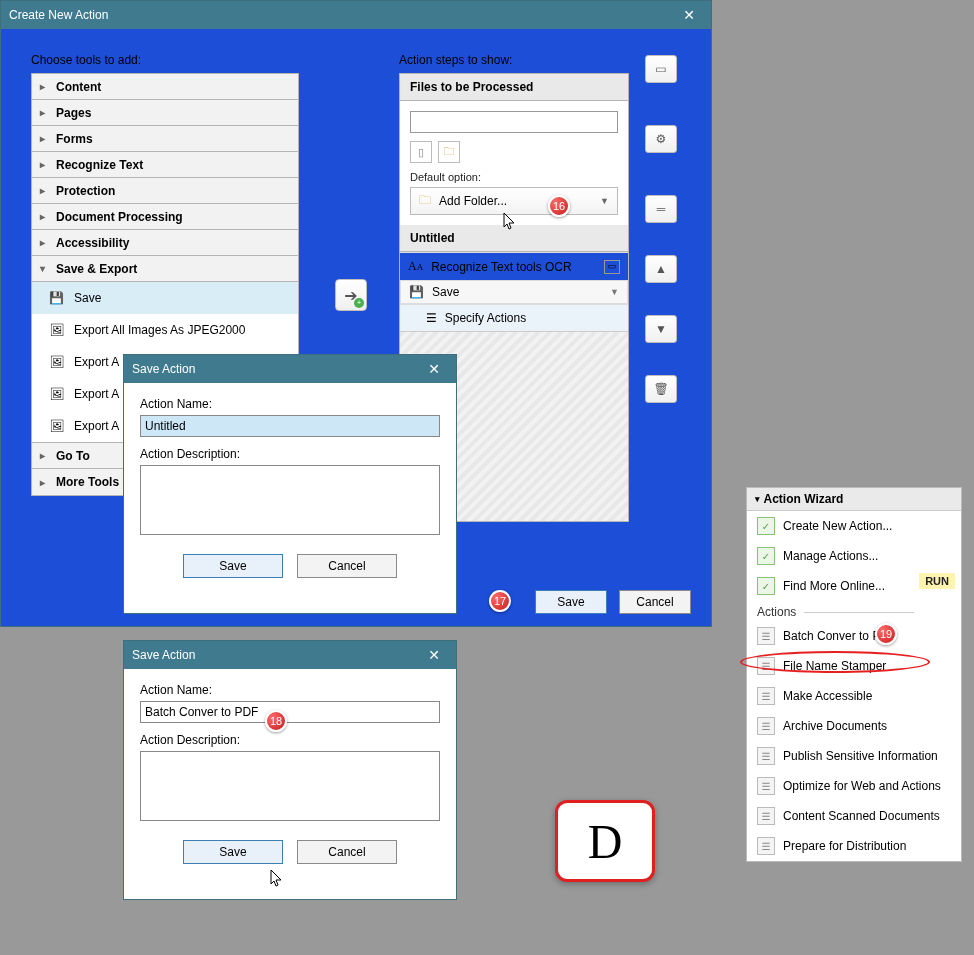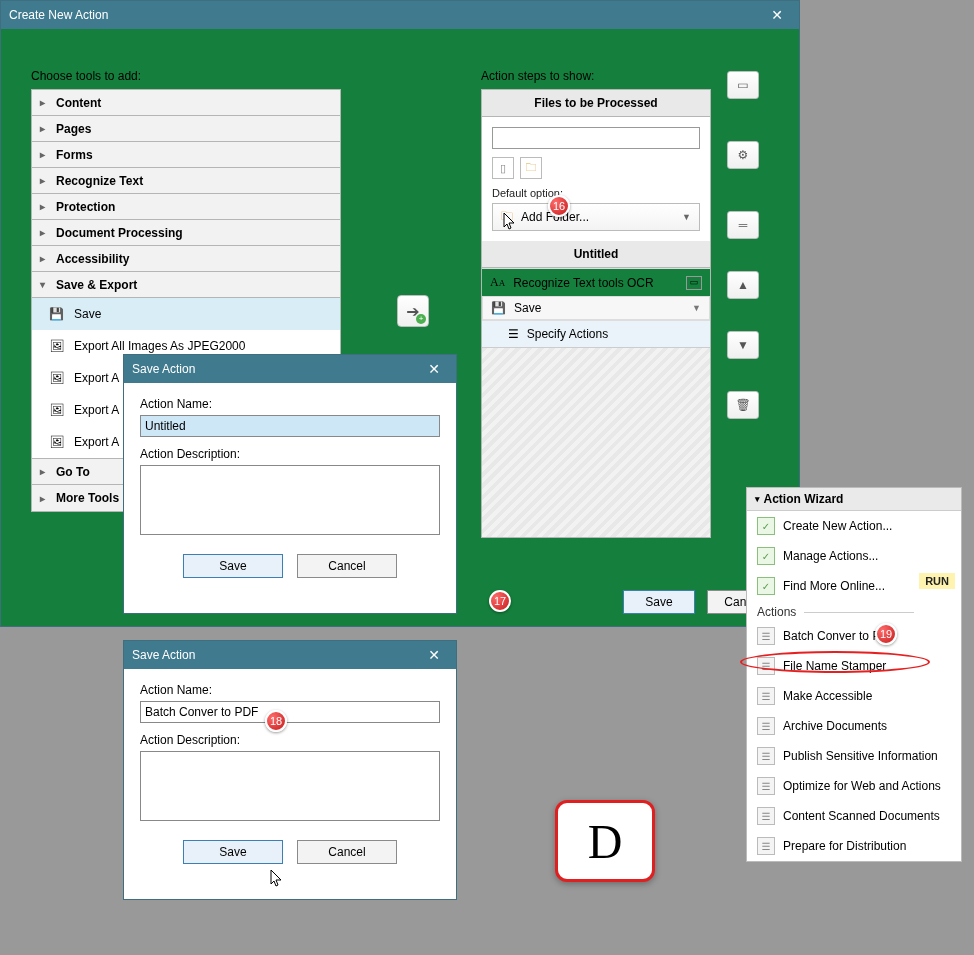--- a/index.html
+++ b/index.html
@@ -10,23 +10,23 @@
     background: #999;
     width: 974px;
     height: 955px;
     position: relative;
     overflow: hidden;
   }
   
   .main-dialog {
     position: absolute;
     left: 0; top: 0;
-    width: 800px;
+    width: 712px;
     height: 627px;
-    background: #15803d;
+    background: #1d4ed8;
     border: 1px solid #3f6f7f;
   }
   .titlebar {
     height: 28px;
     background: #3f7a8f;
     color: #fff;
     display: flex;
     align-items: center;
     padding: 0 8px;
     font-size: 12px;
@@ -34,23 +34,22 @@
   .titlebar .close {
     margin-left: auto;
     width: 28px;
     text-align: center;
     cursor: pointer;
     font-size: 14px;
   }
   .content-area {
     padding: 24px 30px 16px 30px;
     display: flex;
-    gap: 56px;
+    gap: 36px;
     height: 560px;
-    margin-top: 16px;
   }
   .col-left { width: 310px; }
   .col-mid  { width: 28px; padding-top: 226px; }
   .col-right { flex: 1; display:flex; gap:16px;}
   .col-steps { width: 230px;}
   .col-btns  { width: 36px; display:flex; flex-direction:column; gap:12px; padding-top:2px;}
   .section-label { font-size:12px; color:#000; margin-bottom:6px; }
   .accordion {
     border:1px solid #b5b5b5;
   }
@@ -101,21 +100,20 @@
     color:#fff;font-size:8px;line-height:10px;text-align:center;
   }
   .step-panel {
     border:1px solid #b5b5b5;
   }
   .step-header {
     background:#e9e9e9;
     border-bottom:1px solid #b5b5b5;
     font-weight:bold;
     padding:6px 10px;
-    text-align:center;
   }
   .step-body { padding:10px; background:#fff;}
   .step-body input[type=text] {
     width:100%;height:22px;border:1px solid #999;padding:0 4px;
   }
   .tiny-btn {
     width:22px;height:22px;border:1px solid #bbb;background:#fff;
     display:inline-flex;align-items:center;justify-content:center;
     font-size:11px;color:#b89040;cursor:pointer;
   }

